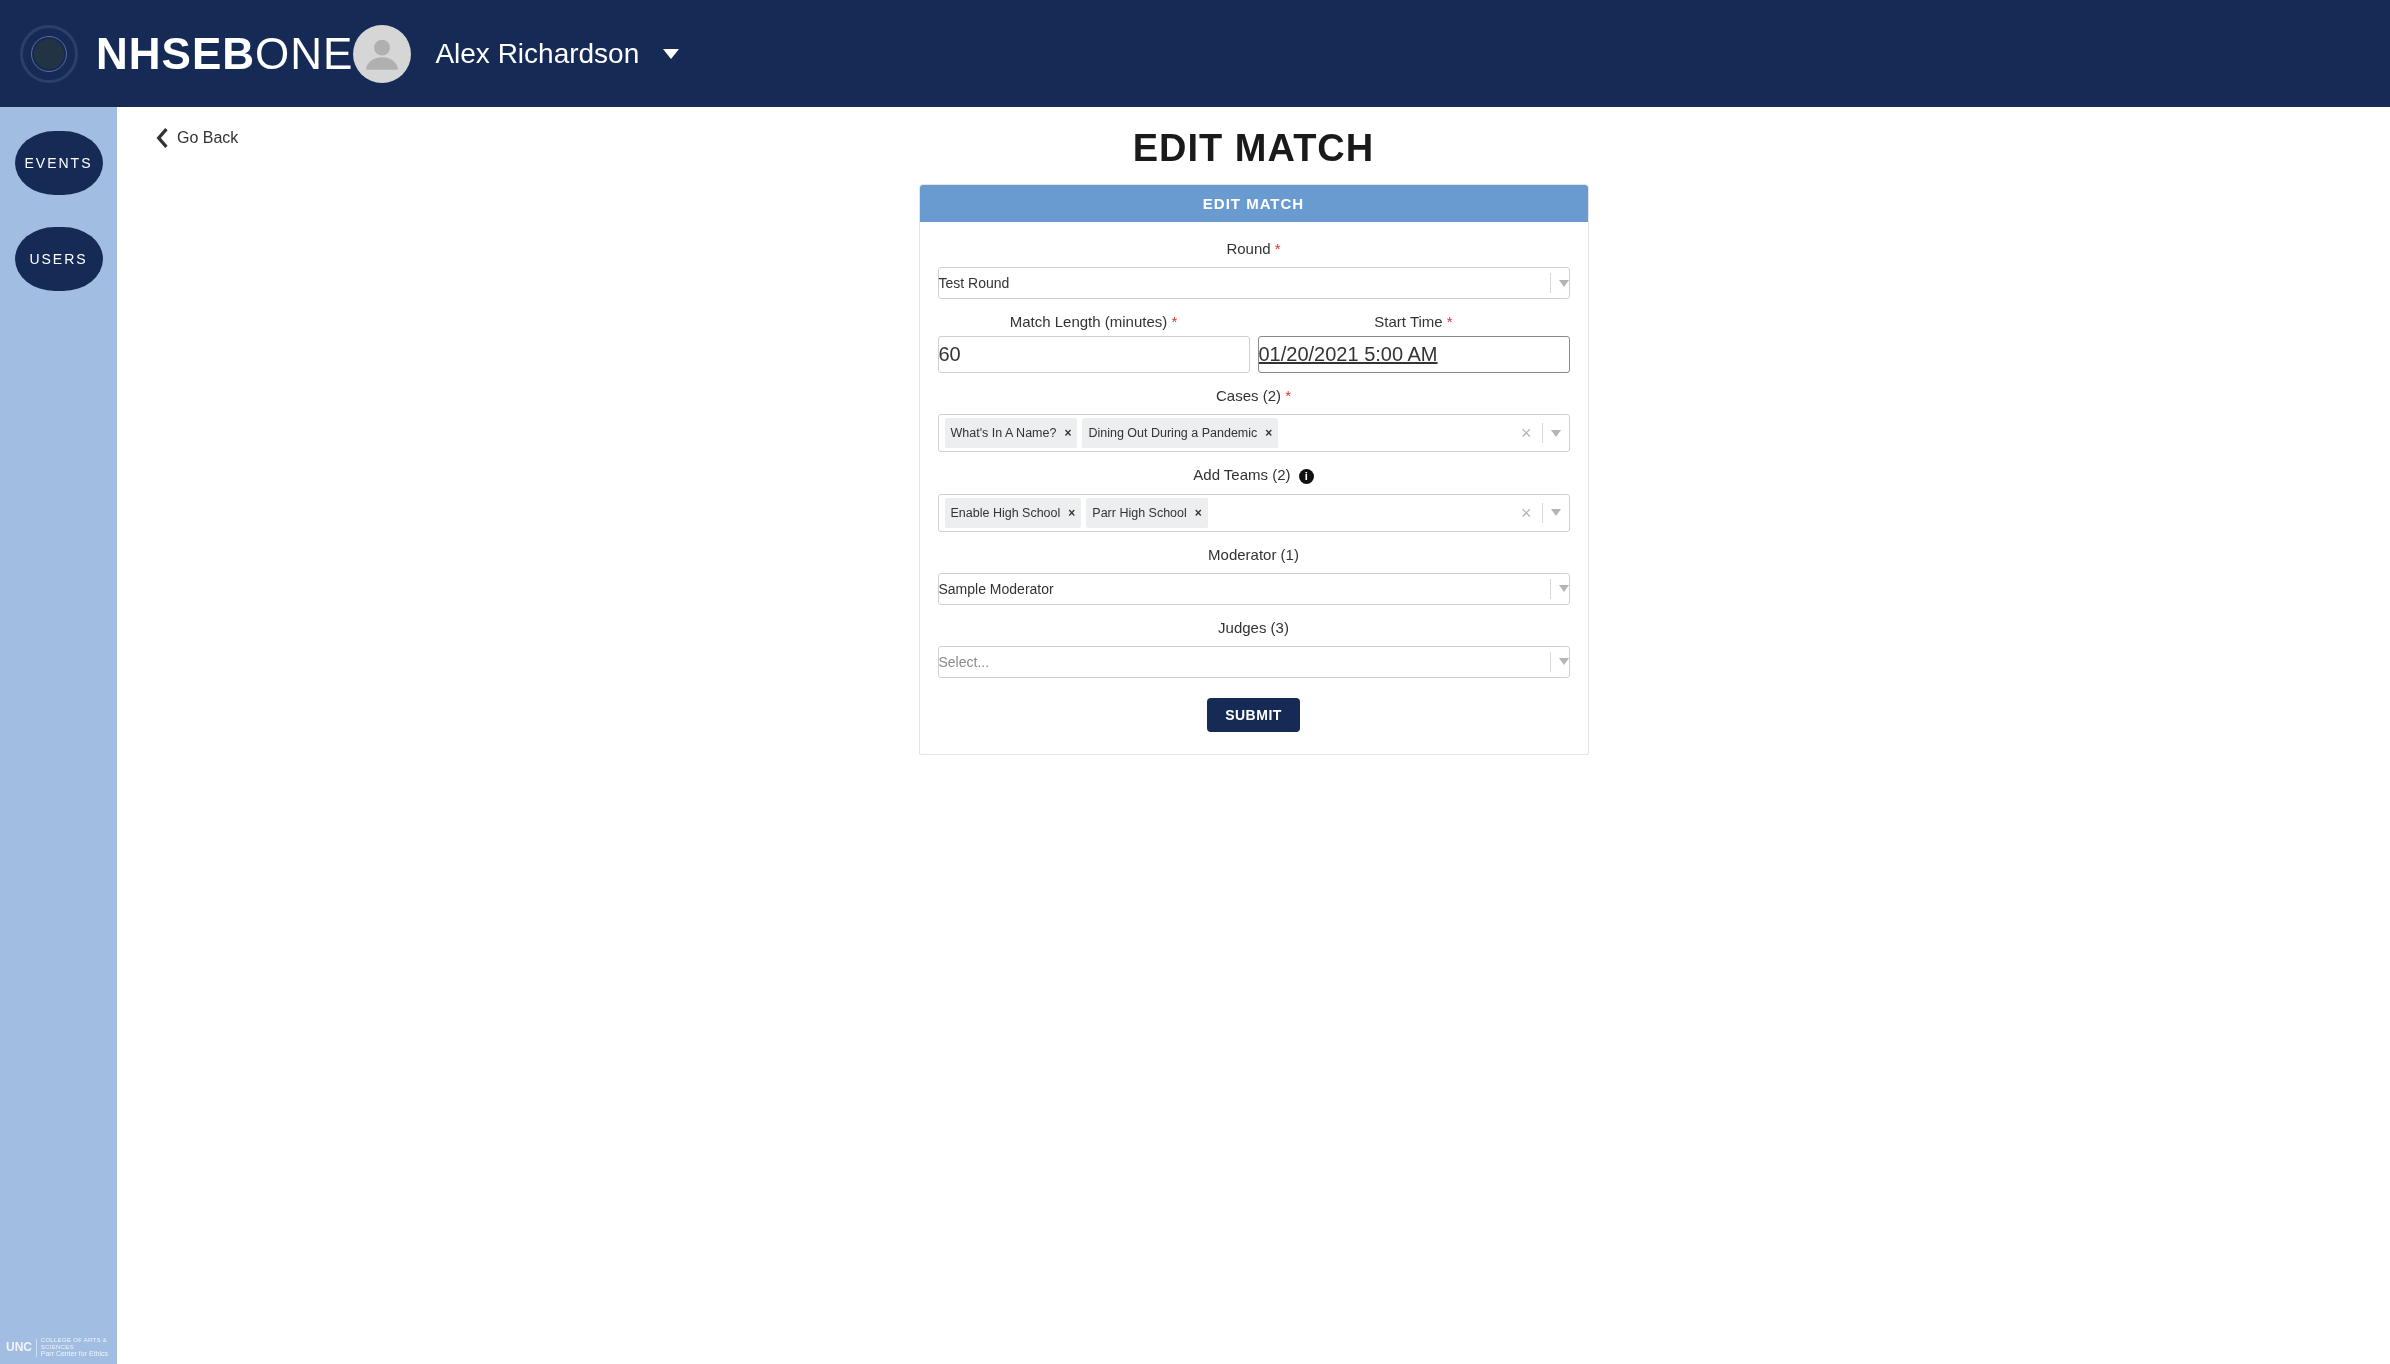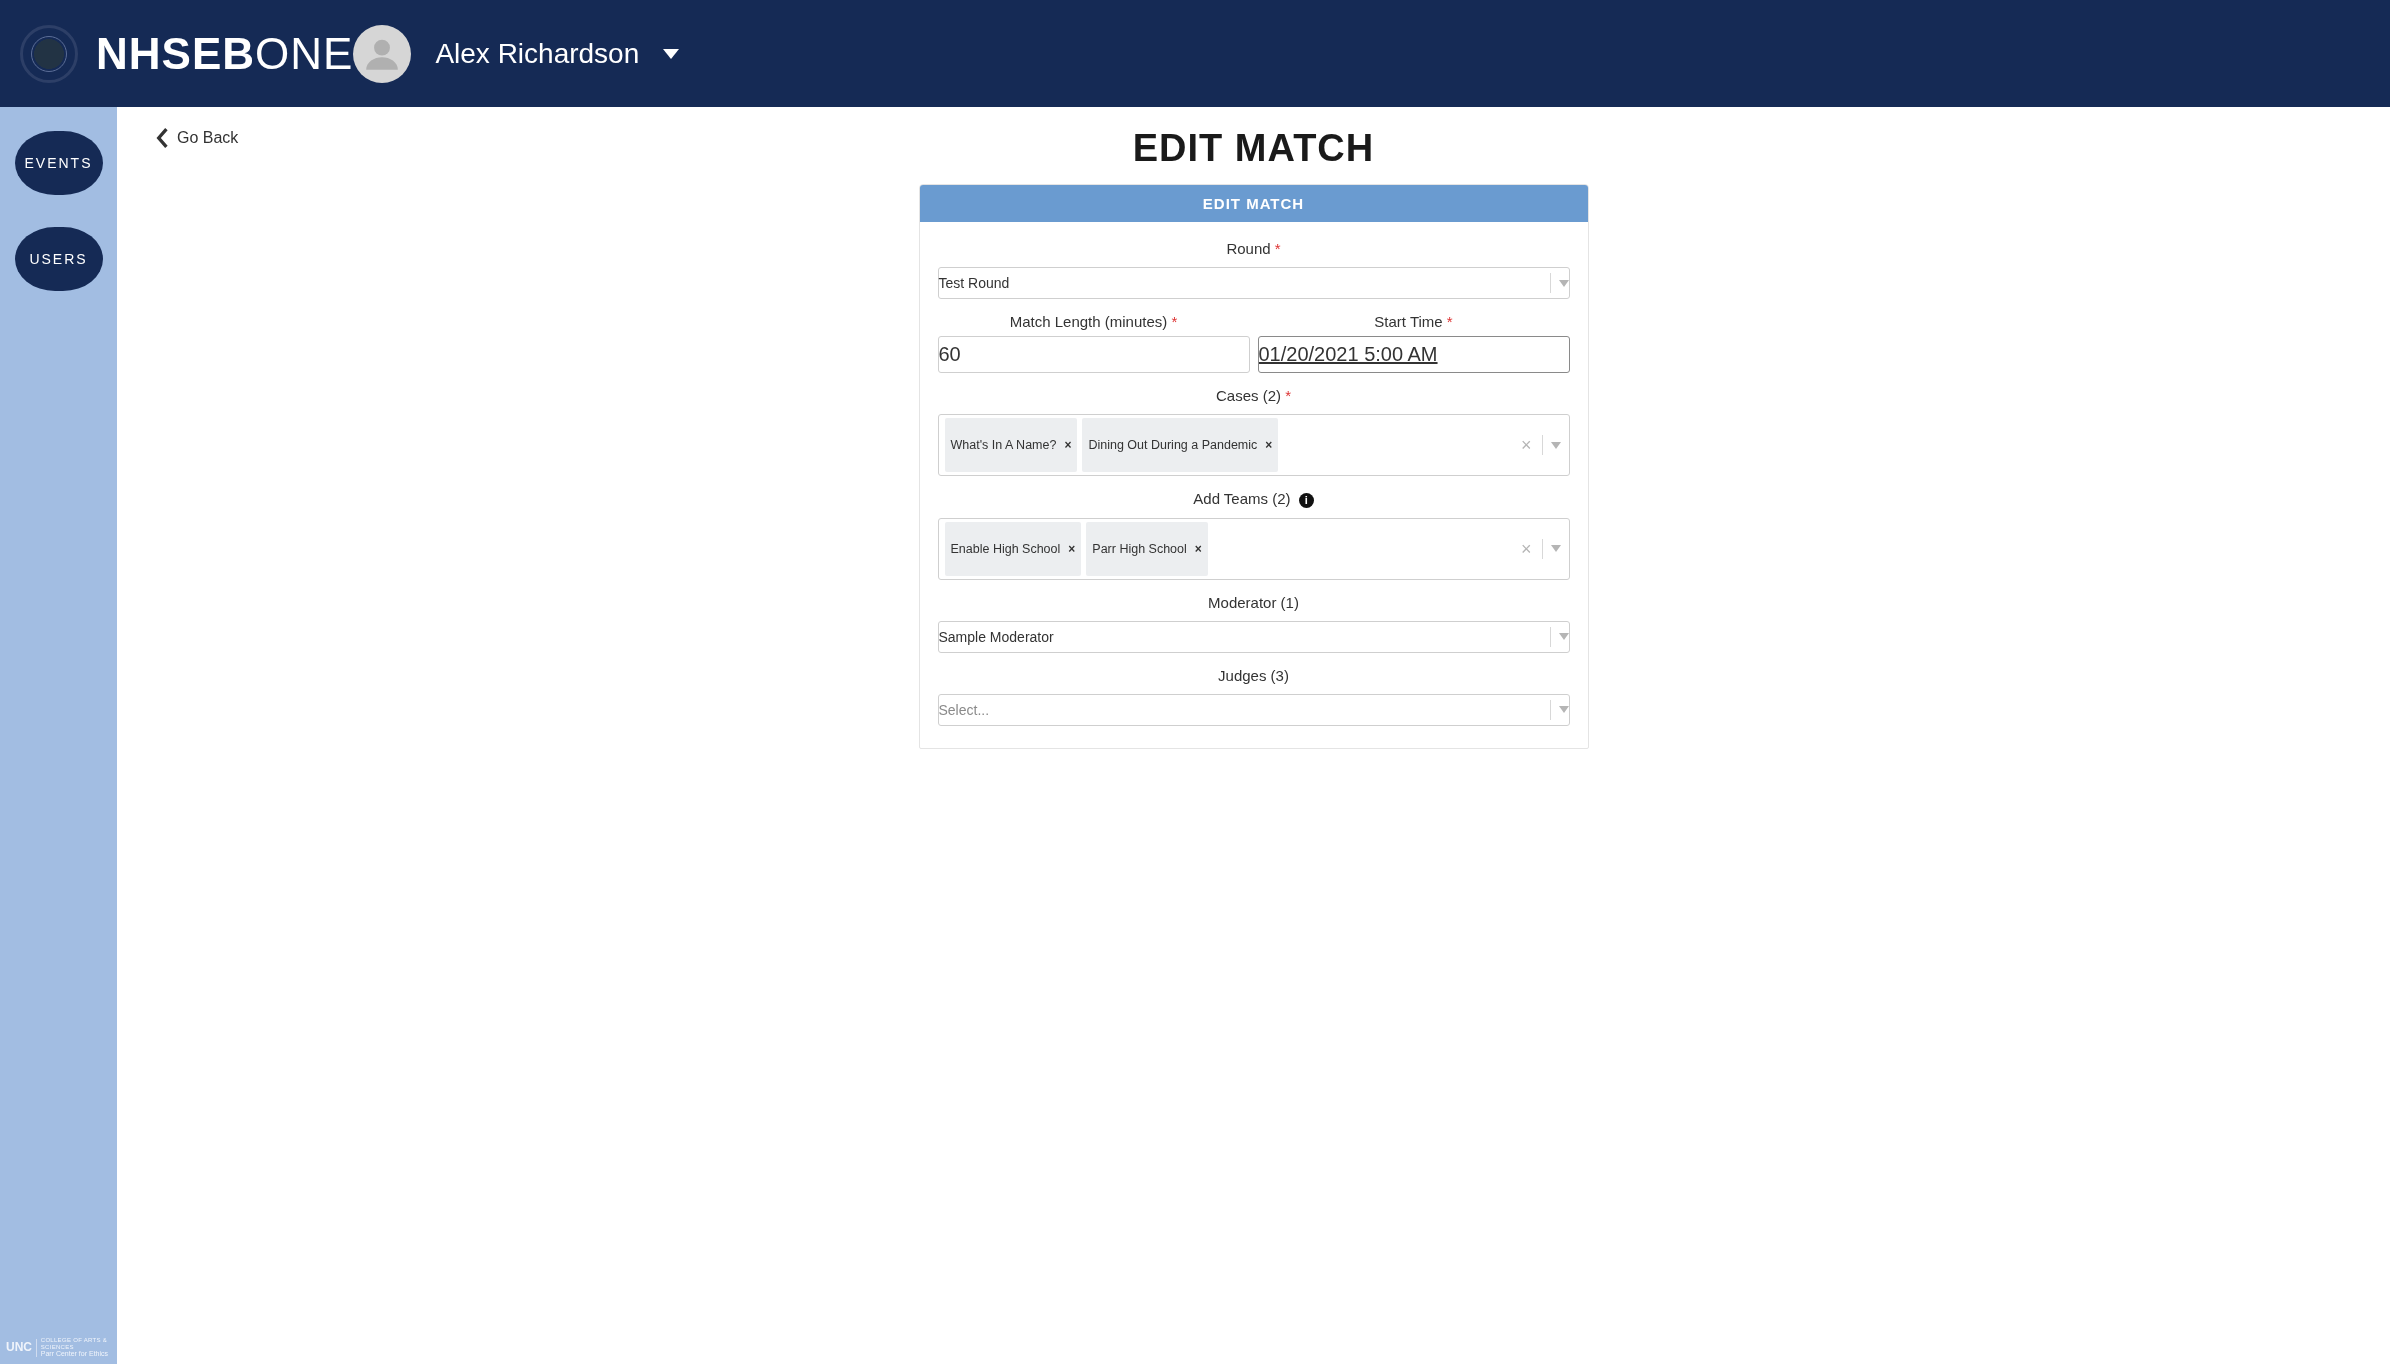--- a/index.html
+++ b/index.html
@@ -52,21 +52,21 @@
   .start-time-box{border:1px solid #8a8a8a;text-decoration:underline;}
 
   .select-value{flex:1;}
   .select-placeholder{color:#8a8a8a;}
   .select-sep{width:1px;height:20px;background:#d8d8d8;margin:0 8px;}
   .chev-down-sm{width:0;height:0;border-left:5px solid transparent;border-right:5px solid transparent;border-top:7px solid #b5b5b5;}
 
   .multiselect{flex-wrap:wrap;padding:3px 40px 3px 6px;gap:5px;min-height:32px;}
   .ms-right{position:absolute;right:8px;top:50%;transform:translateY(-50%);display:flex;align-items:center;}
   .ms-clear{color:#b5b5b5;font-size:18px;line-height:1;cursor:pointer;padding:0 2px;}
-  .tag{background:#eceef0;border-radius:2px;padding:20px 6px;font-size:12.5px;color:#333;display:inline-flex;align-items:center;gap:8px;}
+  .tag{background:#eceef0;border-radius:2px;padding:8px 6px;font-size:12.5px;color:#333;display:inline-flex;align-items:center;gap:8px;}
   .tag-x{font-weight:700;cursor:pointer;color:#333;font-size:12px;}
 
   .submit-row{display:flex;justify-content:center;margin-top:10px;}
   .submit-btn{background:#152a55;color:#fff;border:none;border-radius:4px;padding:9px 18px;font-size:14px;font-weight:600;letter-spacing:0.5px;cursor:pointer;}
 </style>
 </head>
 <body>
 
 <div class="header">
   <div class="brand">
@@ -193,16 +193,19 @@
           <span class="chev-down-sm"></span>
         </div>
 
         <div class="field-label">Judges (3)</div>
         <div class="select-box">
           <span class="select-value select-placeholder">Select...</span>
           <span class="select-sep"></span>
           <span class="chev-down-sm"></span>
         </div>
 
+        <div class="submit-row">
+          <button class="submit-btn">SUBMIT</button>
+        </div>
       </div>
     </div>
   </div>
 </div>
 
 </body></html>

